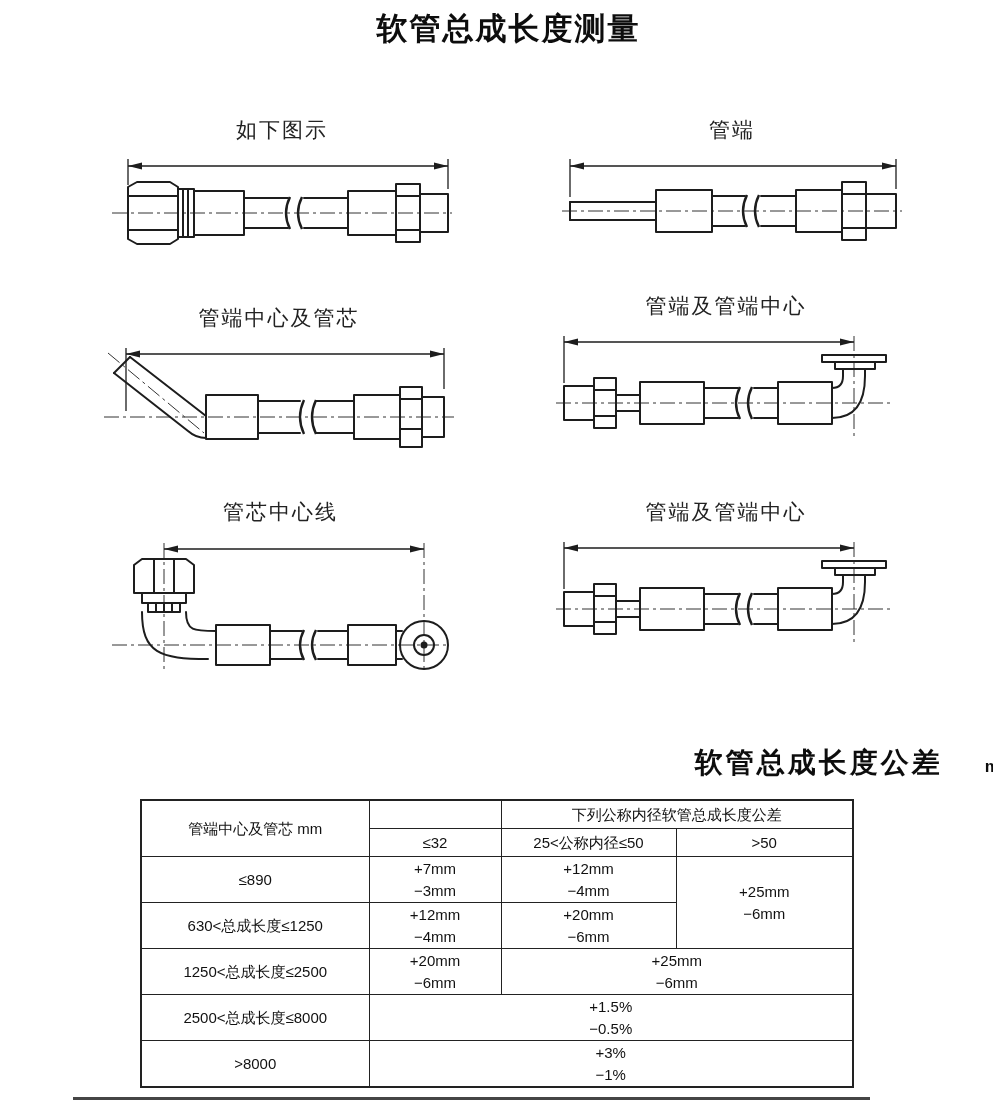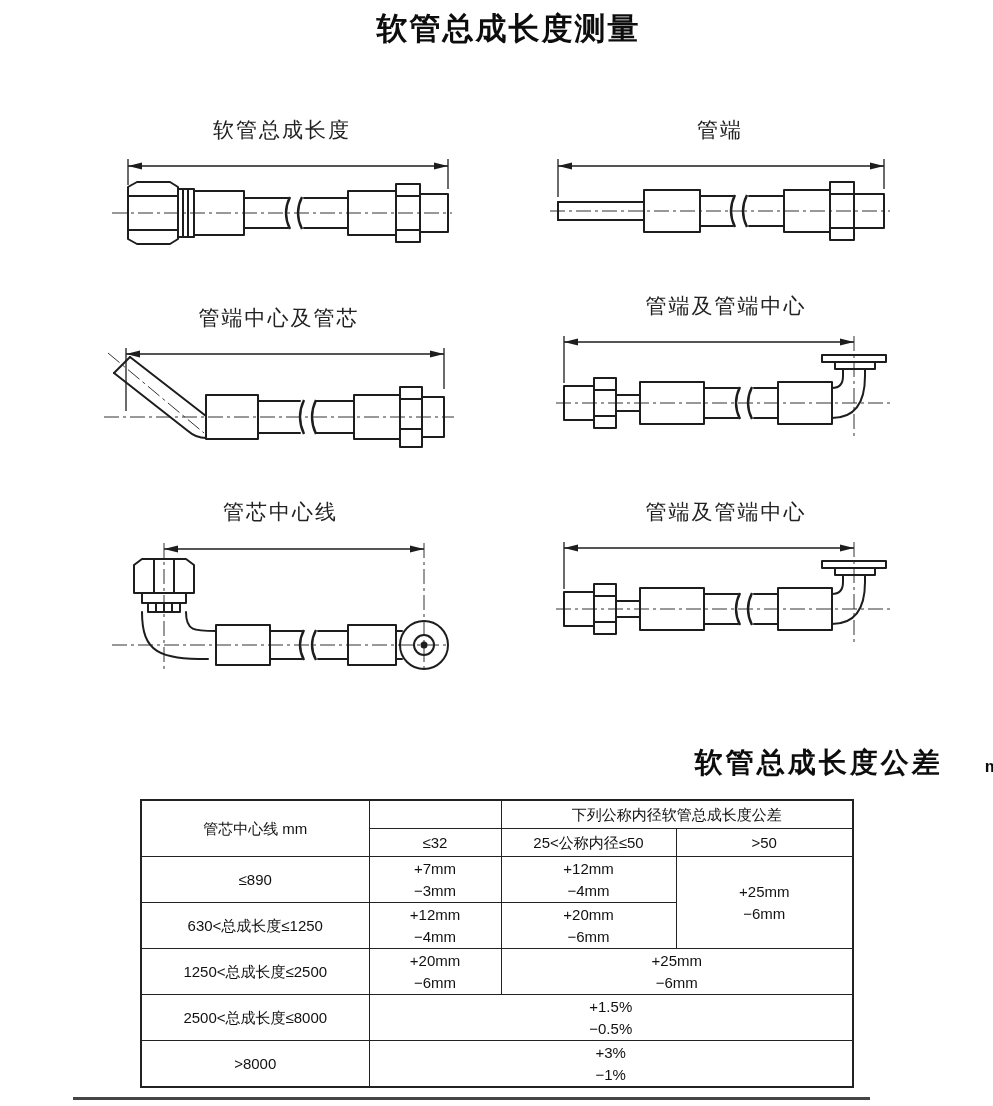--- a/index.html
+++ b/index.html
@@ -32,21 +32,21 @@
              background:linear-gradient(#3e3e3e,#3e3e3e 30%,#8c8c8c 65%,#9a9a9a);}
 </style>
 </head>
 <body>
 
 <div class="page">
 
   <h1 class="title">软管总成长度测量</h1>
 
   <div class="dia" style="left:112px;top:116px;width:340px;">
-    <div class="lbl">软管总成长度</div>
+    <div class="lbl">如下图示</div>
     <svg width="340" height="95" viewBox="0 0 340 95">
       <line class="cl" x1="0" y1="60" x2="340" y2="60"></line>
       <line class="thin" x1="16" y1="6" x2="16" y2="32"></line>
       <line class="thin" x1="336" y1="6" x2="336" y2="36"></line>
       <line class="thin" x1="16" y1="13" x2="336" y2="13"></line>
       <polygon class="arw" points="16,13 30,9.5 30,16.5"></polygon>
       <polygon class="arw" points="336,13 322,9.5 322,16.5"></polygon>
       <path class="part" d="M16,34 L25,29 H58 L66,34 V86 L58,91 H25 L16,86 Z"></path>
       <line class="part" x1="16" y1="43" x2="66" y2="43"></line>
       <line class="part" x1="16" y1="77" x2="66" y2="77"></line>
@@ -61,21 +61,21 @@
       <path class="brk" d="M178,44 q-8,16 0,32"></path>
       <path class="brk" d="M190,44 q-8,16 0,32"></path>
       <rect class="part" x="236" y="38" width="48" height="44"></rect>
       <rect class="part" x="284" y="31" width="24" height="58"></rect>
       <line class="part" x1="284" y1="43" x2="308" y2="43"></line>
       <line class="part" x1="284" y1="77" x2="308" y2="77"></line>
       <rect class="part" x="308" y="41" width="28" height="38"></rect>
     </svg>
   </div>
 
-  <div class="dia" style="left:550px;top:116px;width:340px;">
+  <div class="dia" style="left:562px;top:116px;width:340px;">
     <div class="lbl">管端</div>
     <svg width="340" height="95" viewBox="0 0 340 95">
       <line class="cl" x1="0" y1="58" x2="340" y2="58"></line>
       <line class="thin" x1="8" y1="6" x2="8" y2="44"></line>
       <line class="thin" x1="334" y1="6" x2="334" y2="36"></line>
       <line class="thin" x1="8" y1="13" x2="334" y2="13"></line>
       <polygon class="arw" points="8,13 22,9.5 22,16.5"></polygon>
       <polygon class="arw" points="334,13 320,9.5 320,16.5"></polygon>
       <line class="part" x1="8" y1="49" x2="94" y2="49"></line>
       <line class="part" x1="8" y1="67" x2="94" y2="67"></line>
@@ -224,21 +224,21 @@
 
   <table class="tol">
     <colgroup>
       <col style="width:228px">
         <col style="width:132px">
         <col style="width:175px">
         <col style="width:177px">
     </colgroup>
     <tbody>
       <tr class="hdr">
-        <td rowspan="2">管芯中心线 mm</td>
+        <td rowspan="2">管端中心及管芯 mm</td>
         <td></td>
         <td colspan="2">下列公称内径软管总成长度公差</td>
       </tr>
       <tr class="hdr">
         <td>≤32</td>
         <td>25&lt;公称内径≤50</td>
         <td>&gt;50</td>
       </tr>
       <tr class="body">
         <td>≤890</td>

